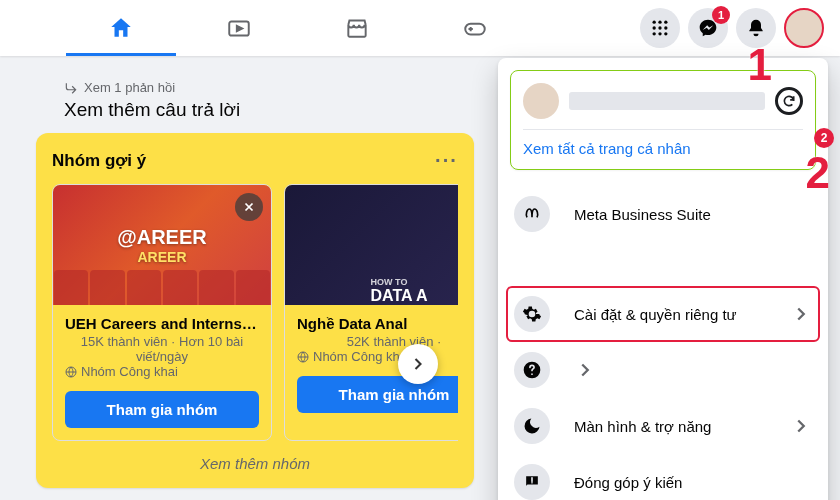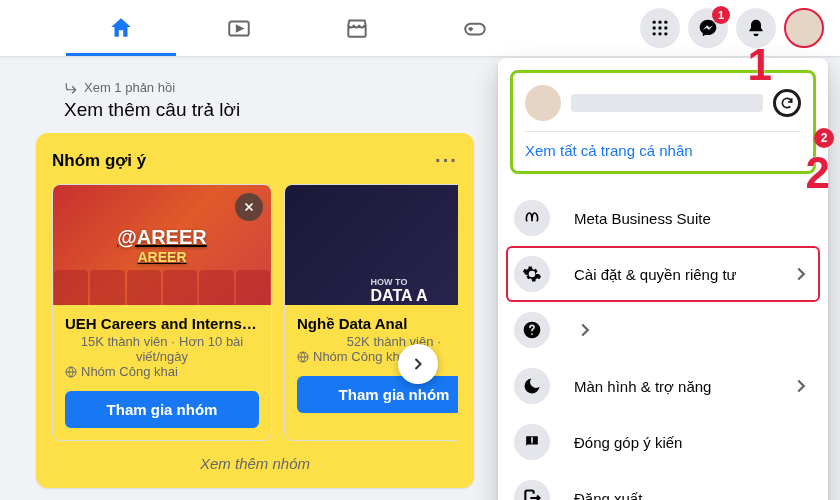--- a/index.html
+++ b/index.html
@@ -25,21 +25,21 @@
 
   
   .card { background: #fde047; border-radius: 12px; box-shadow: 0 1px 2px rgba(0,0,0,0.1); padding: 16px; }
   .card-head { display: flex; justify-content: space-between; align-items: center; margin-bottom: 12px; }
   .card-title { font-size: 17px; font-weight: 600; color: #050505; }
   .dots { font-size: 20px; color: #65676b; font-weight: bold; cursor: pointer; letter-spacing: 1px; }
 
   .groups-row { display: flex; gap: 12px; position: relative; overflow: hidden; }
   .group-card { width: 220px; flex-shrink: 0; border: 1px solid #ddd; border-radius: 8px; overflow: hidden; display: flex; flex-direction: column; position: relative; }
   .group-cover { height: 120px; background-size: cover; background-position: center; position: relative; display: flex; align-items: center; justify-content: center; }
-  .cover1 { background: linear-gradient(135deg, #c73030 0%, #e05a2a 50%, #d04040 100%); text-decoration: underline; }
+  .cover1 { background: linear-gradient(135deg, #c73030 0%, #e05a2a 50%, #d04040 100%); }
   .cover1-text { color: #fff; font-weight: 800; font-size: 20px; text-align: center; text-shadow: 0 1px 3px rgba(0,0,0,0.4); }
   .cover1-text .sub { font-size: 14px; color: #ffe066; font-weight: 700; }
   .cover1 .people { position: absolute; bottom: 0; left: 0; right: 0; height: 35px; display: flex; }
   .cover1 .people span { flex: 1; background: rgba(180,40,40,0.6); margin: 0 1px; border-radius: 4px 4px 0 0; }
   .cover2 { background: linear-gradient(135deg, #1a1838 0%, #2a2550 100%); align-items: flex-end; }
   .cover2-text { color: #fff; font-weight: 700; font-size: 16px; text-align: left; padding-left: 10px; }
   .cover2-text .small { font-size: 9px; opacity: 0.8; }
   .close-x { position: absolute; top: 8px; right: 8px; width: 28px; height: 28px; border-radius: 50%; background: rgba(60,60,60,0.75); color: #fff; display: flex; align-items: center; justify-content: center; cursor: pointer; font-size: 16px; }
 
   .group-info { padding: 10px 12px 12px; flex: 1; display: flex; flex-direction: column; }
@@ -47,30 +47,30 @@
   .group-meta { font-size: 13px; color: #65676b; margin-bottom: 0; text-align: center; }
   .group-type { font-size: 13px; color: #65676b; display: flex; align-items: center; gap: 4px; margin-bottom: 12px; }
   .join-btn { background: #1877f2; color: #fff; border: none; border-radius: 6px; padding: 10px; font-size: 15px; font-weight: 600; cursor: pointer; }
 
   .next-arrow { position: absolute; right: 20px; top: 160px; width: 40px; height: 40px; border-radius: 50%; background: #fff; box-shadow: 0 2px 8px rgba(0,0,0,0.25); display: flex; align-items: center; justify-content: center; cursor: pointer; z-index: 5; color: #333; }
 
   .see-more { text-align: center; margin-top: 14px; color: #65676b; font-size: 15px; cursor: pointer; font-style: italic; }
 
   
   .dropdown { position: absolute; top: 58px; right: 12px; width: 330px; background: #fff; border-radius: 8px; box-shadow: 0 12px 28px rgba(0,0,0,0.2), 0 2px 4px rgba(0,0,0,0.1); z-index: 50; overflow: hidden; }
-  .profile-box { margin: 12px; padding: 12px; border: 3px solid #84cc16; border-radius: 8px; box-shadow: 0 1px 2px rgba(0,0,0,0.05); }
+  .profile-box { margin: 12px; padding: 12px; border: 1px solid #84cc16; border-radius: 8px; box-shadow: 0 1px 2px rgba(0,0,0,0.05); }
   .profile-row { display: flex; align-items: center; gap: 10px; }
   .profile-av { width: 36px; height: 36px; border-radius: 50%; background: #e6d5c5; }
   .profile-name-bar { flex: 1; height: 18px; background: #e4e6eb; border-radius: 3px; }
   .refresh-ico { width: 28px; height: 28px; border-radius: 50%; border: 3px solid #1c1e21; display: flex; align-items: center; justify-content: center; position: relative; }
   .profile-link { margin-top: 10px; border-top: 1px solid #e4e6eb; padding-top: 10px; color: #1877f2; font-size: 15px; font-weight: 500; cursor: pointer; }
 
   .menu-list { padding: 4px 8px 8px; }
   .menu-item { display: flex; align-items: center; gap: 24px; padding: 10px 8px; border-radius: 6px; cursor: pointer; position: relative; }
-  .menu-item.highlighted { outline: 2px solid #e41e3f; outline-offset: -2px; }
+  .menu-item.highlighted { outline: 2px solid #e41e3f; outline-offset: -2px; margin-top: 44px; }
   .menu-ico { width: 36px; height: 36px; border-radius: 50%; background: #e4e6eb; display: flex; align-items: center; justify-content: center; color: #050505; flex-shrink: 0; }
   .menu-label { flex: 1; font-size: 15px; font-weight: 500; color: #050505; }
   .chev { color: #65676b; }
 
   
   .anno { position: absolute; font-size: 44px; font-weight: 900; color: #e41e3f; font-family: Arial, sans-serif; z-index: 100; pointer-events: none; text-shadow: 0 0 2px #fff; }
   .anno1 { top: 40px; right: 68px; }
   .anno2 { top: 148px; right: 10px; }
   .anno-badge-2 { position: absolute; top: 128px; right: 6px; width: 20px; height: 20px; border-radius: 50%; background: #e41e3f; color: #fff; font-size: 12px; font-weight: 700; display: flex; align-items: center; justify-content: center; z-index: 60; }
 </style>

